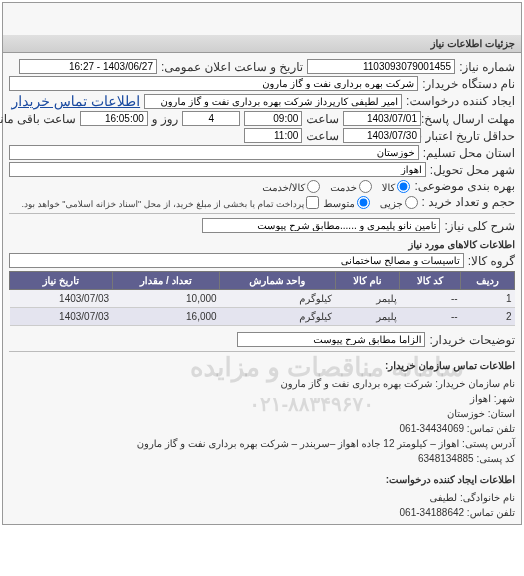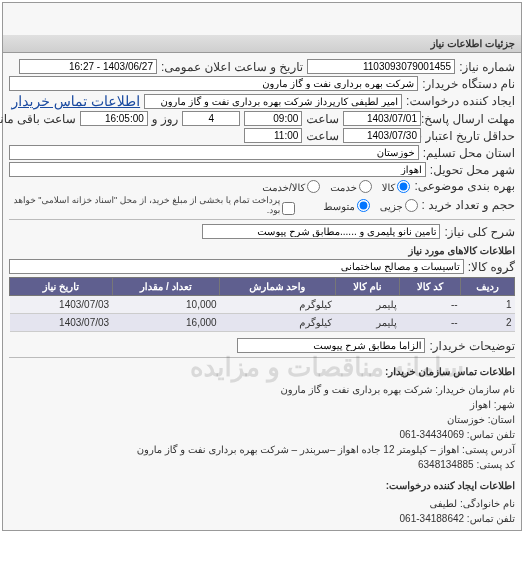--- a/index.html
+++ b/index.html
@@ -206,21 +206,21 @@
       <div class="radio-group">
         <span class="radio-item">
               <input type="radio" name="t2" style="">
               <span>جزیی</span>
             </span>
         <span class="radio-item">
               <input type="radio" name="t2" checked="" style="">
               <span>متوسط</span>
             </span>
       </div>
-      <span class="check-item" style="margin-right:24px">
+      <span class="check-item" style="margin-right:0">
         <input type="checkbox" style="">
         <span class="note">پرداخت تمام یا بخشی از مبلغ خرید، از محل "اسناد خزانه اسلامی" خواهد بود.</span>
       </span>
     </div>
 
     <hr class="sep">
 
     <div class="row">
       <label>شرح کلی نیاز:</label>
       <input type="text" style="flex: 0 0 230px;" value="تامین نانو پلیمری و ......مطابق شرح پیوست">
@@ -282,14 +282,15 @@
 
       <div class="section-title">اطلاعات ایجاد کننده درخواست:</div>
       <div><b>نام خانوادگی:</b> <span>لطیفی</span></div>
       <div><b>تلفن تماس:</b> <span>34188642-061</span></div>
     </div>
 
   </div>
 </div>
 
 <div class="watermark">سامانه مناقصات و مزایده</div>
+<div class="watermark2">۰۲۱-۸۸۳۴۹۶۷۰</div>
 
 </div>
 
 </body></html>

